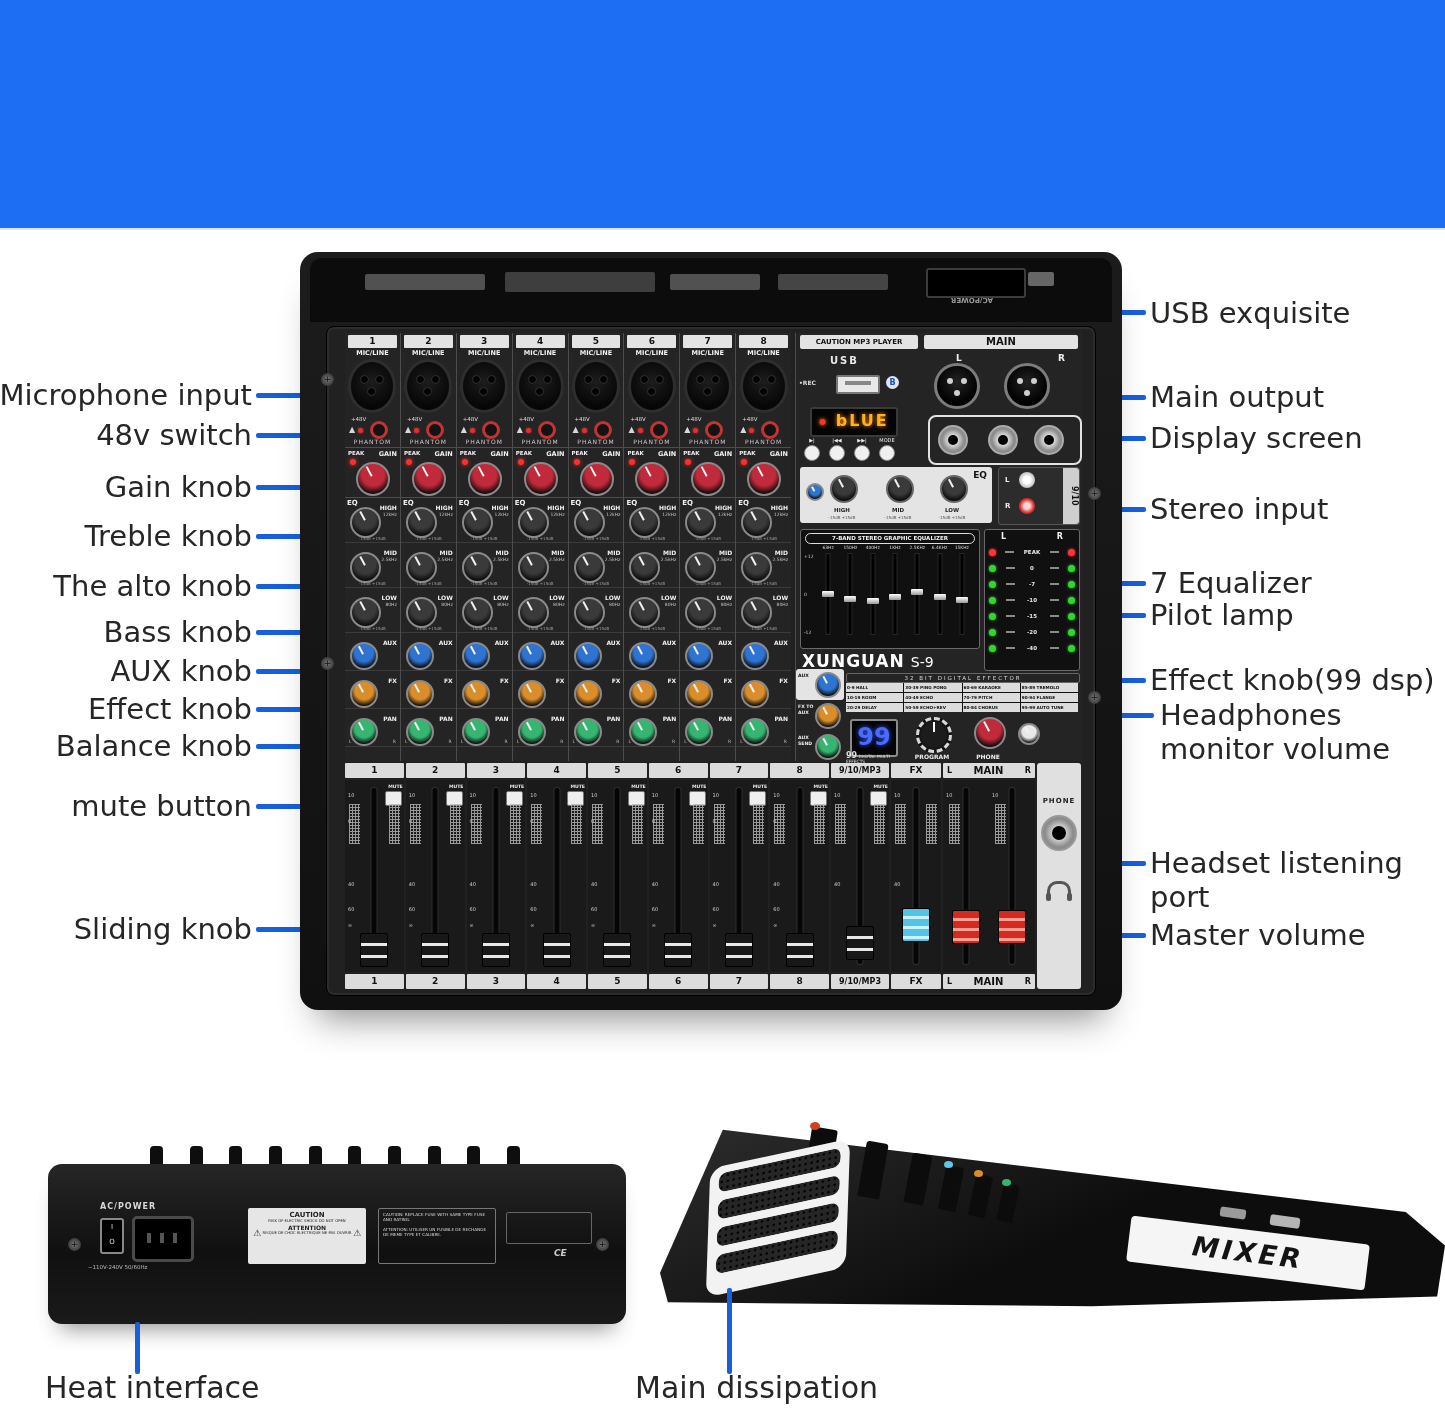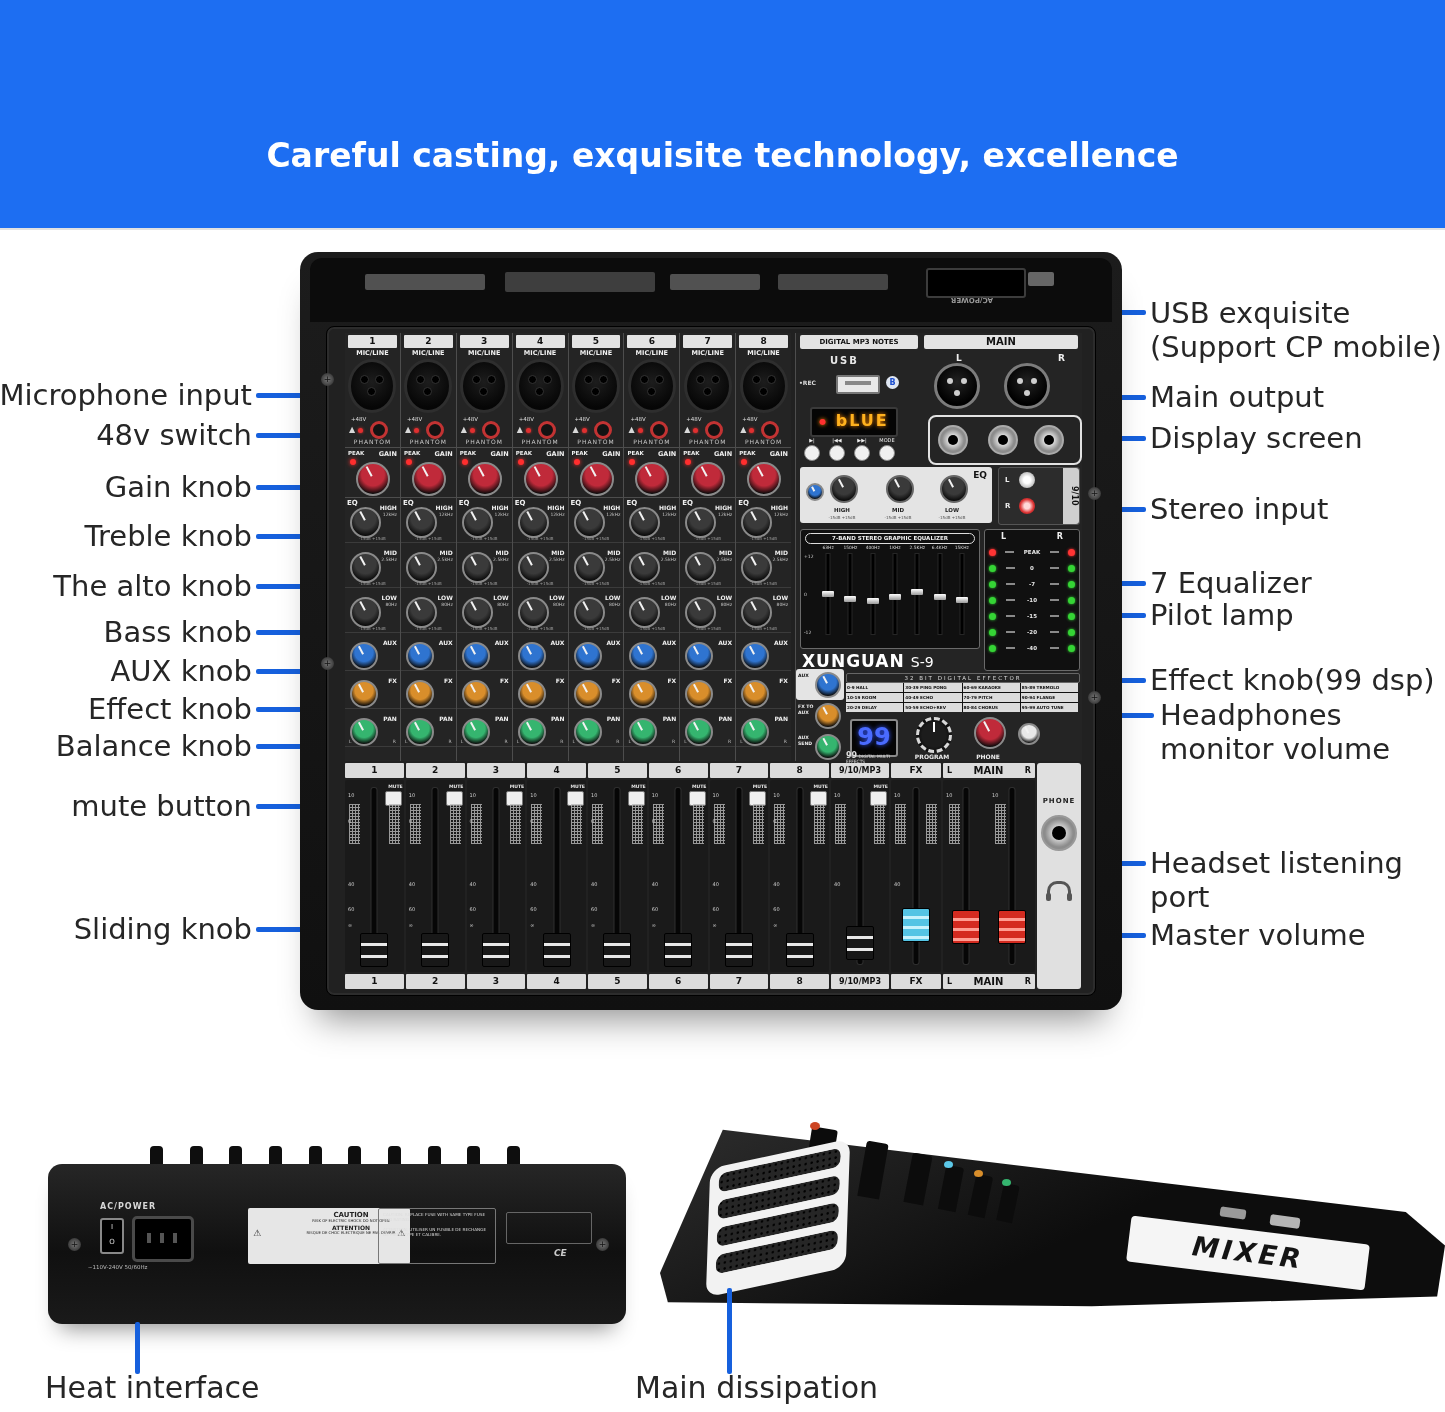--- a/index.html
+++ b/index.html
@@ -175,21 +175,21 @@
   .rear{position:absolute;left:40px;top:1146px;width:600px;height:205px;}
   .bumps{position:absolute;left:110px;top:0;width:370px;display:flex;justify-content:space-between;}
   .bumps i{width:13px;height:22px;background:#0e0e0e;border-radius:4px 4px 0 0;}
   .rbody{position:absolute;left:8px;top:18px;width:578px;height:160px;background:linear-gradient(180deg,#262626,#101010 55%,#1a1a1a);border-radius:14px;box-shadow:0 16px 22px -12px rgba(0,0,0,.45);}
   .rb-ac{position:absolute;left:52px;top:38px;color:#d8d8d8;font-size:8px;font-weight:bold;letter-spacing:1px;}
   .rsw{position:absolute;left:52px;top:54px;width:20px;height:32px;border:2px solid #888;border-radius:3px;background:#000;color:#ddd;font-size:7px;text-align:center;line-height:15px;}
   .iec{position:absolute;left:84px;top:52px;width:56px;height:40px;background:#000;border:3px solid #4a4a4a;border-radius:5px;}
   .iec i{position:absolute;background:#555;width:4px;height:10px;top:14px;}
   .iec i.p1{left:12px;} .iec i.p2{left:25px;} .iec i.p3{left:38px;}
   .rvolt{position:absolute;left:40px;top:100px;width:130px;color:#bbb;font-size:5.5px;}
-  .rlab1{position:absolute;left:200px;top:44px;width:118px;height:56px;background:#e6e6e6;border-radius:2px;text-align:center;color:#222;padding-left:44px;}
+  .rlab1{position:absolute;left:200px;top:44px;width:118px;height:56px;background:#e6e6e6;border-radius:2px;text-align:center;color:#222;}
   .rlab1 .t1{font-size:7px;font-weight:bold;margin-top:3px;}
   .rlab1 .t2{font-size:3.8px;line-height:4.6px;padding:0 14px;}
   .rlab1 .t3{font-size:6px;font-weight:bold;}
   .rlab1 .w{position:absolute;top:20px;font-size:9px;color:#222;}
   .rlab1 .w.wl{left:5px;} .rlab1 .w.wr{right:5px;}
   .rlab2{position:absolute;left:330px;top:44px;width:118px;height:56px;border:1px solid #777;border-radius:2px;color:#ddd;font-size:4.2px;line-height:5.4px;padding:3px 4px;box-sizing:border-box;}
   .rlab3{position:absolute;left:458px;top:48px;width:84px;height:30px;border:1px solid #666;border-radius:2px;}
   .rce{position:absolute;left:506px;top:84px;color:#ccc;font-size:9px;font-weight:bold;font-style:italic;}
   .rscrew1{left:20px;top:74px;} .rscrew2{left:548px;top:74px;}
 
@@ -201,21 +201,20 @@
   .mixband{position:absolute;left:468px;top:118px;width:240px;height:46px;background:#f5f5f5;transform:rotate(7deg);border-radius:4px;text-align:center;color:#141414;font-size:27px;font-weight:bold;font-style:italic;letter-spacing:3px;line-height:46px;}
   .sil{position:absolute;background:#0c0c0c;border-radius:3px 3px 0 0;}
   .sdot{position:absolute;border-radius:50%;}
 
   .note{position:absolute;color:#262626;font-size:30px;}
 </style>
 </head>
 <body>
 
 <div class="hdr">
-  <h2>Careful casting, exquisite technology, excellence</h2>
 </div>
 
 <div class="co l abs" style="right:1193px;top:378px;width:400px;">Microphone input</div>
 <div class="cline h5" style="left:256px;top:393px;width:92px;"></div>
 <div class="co l abs" style="right:1193px;top:418px;width:400px;">48v switch</div>
 <div class="cline h5" style="left:256px;top:433px;width:92px;"></div>
 <div class="co l abs" style="right:1193px;top:470px;width:400px;">Gain knob</div>
 <div class="cline h5" style="left:256px;top:485px;width:96px;"></div>
 <div class="co l abs" style="right:1193px;top:519px;width:400px;">Treble knob</div>
 <div class="cline h5" style="left:256px;top:534px;width:98px;"></div>
@@ -229,21 +228,20 @@
 <div class="cline h5" style="left:256px;top:707px;width:96px;"></div>
 <div class="co l abs" style="right:1193px;top:729px;width:400px;">Balance knob</div>
 <div class="cline h5" style="left:256px;top:744px;width:98px;"></div>
 <div class="co l abs" style="right:1193px;top:789px;width:400px;">mute button</div>
 <div class="cline h5" style="left:256px;top:804px;width:90px;"></div>
 <div class="co l abs" style="right:1193px;top:912px;width:400px;">Sliding knob</div>
 <div class="cline h5" style="left:256px;top:927px;width:90px;"></div>
 
 <div class="co abs" style="left:1150px;top:296px;width:300px;">
   <span>USB exquisite</span><br>
-  <span>(Support CP mobile)</span>
 </div>
 <div class="cline h5" style="left:878px;top:310px;width:268px;"></div>
 <div class="cline w5" style="left:878px;top:310px;height:80px;"></div>
 <div class="co abs" style="left:1150px;top:380px;width:300px;">Main output</div>
 <div class="cline h5" style="left:958px;top:395px;width:188px;"></div>
 <div class="co abs" style="left:1150px;top:421px;width:300px;">Display screen</div>
 <div class="cline h5" style="left:898px;top:436px;width:248px;"></div>
 <div class="co abs" style="left:1150px;top:492px;width:300px;">Stereo input</div>
 <div class="cline h5" style="left:1054px;top:507px;width:92px;"></div>
 <div class="co abs" style="left:1150px;top:566px;width:300px;">7 Equalizer</div>
@@ -733,21 +731,21 @@
           <div class="krow srow pan">
             <i class="kn green k26"></i>
             <span class="kl">PAN</span>
             <span class="pl">L</span>
             <span class="pr">R</span>
           </div>
         </div>
       </div>
 
     <div class="master">
-      <div class="wstrip" style="left:4px;top:2px;width:118px;font-size:7px;">DIGITAL MP3 NOTES</div>
+      <div class="wstrip" style="left:4px;top:2px;width:118px;font-size:7px;">CAUTION MP3 PLAYER</div>
       <div class="wstrip" style="left:128px;top:2px;width:154px;font-size:10px;">MAIN</div>
       <span class="usb-l">USB</span>
       <span class="rec">•REC</span>
       <div class="usbport">
           <i></i>
         </div>
       <span class="bt">B</span>
       <div class="lcd"><b>●</b> <span>bLUE</span></div>
       <div class="transport">
 

